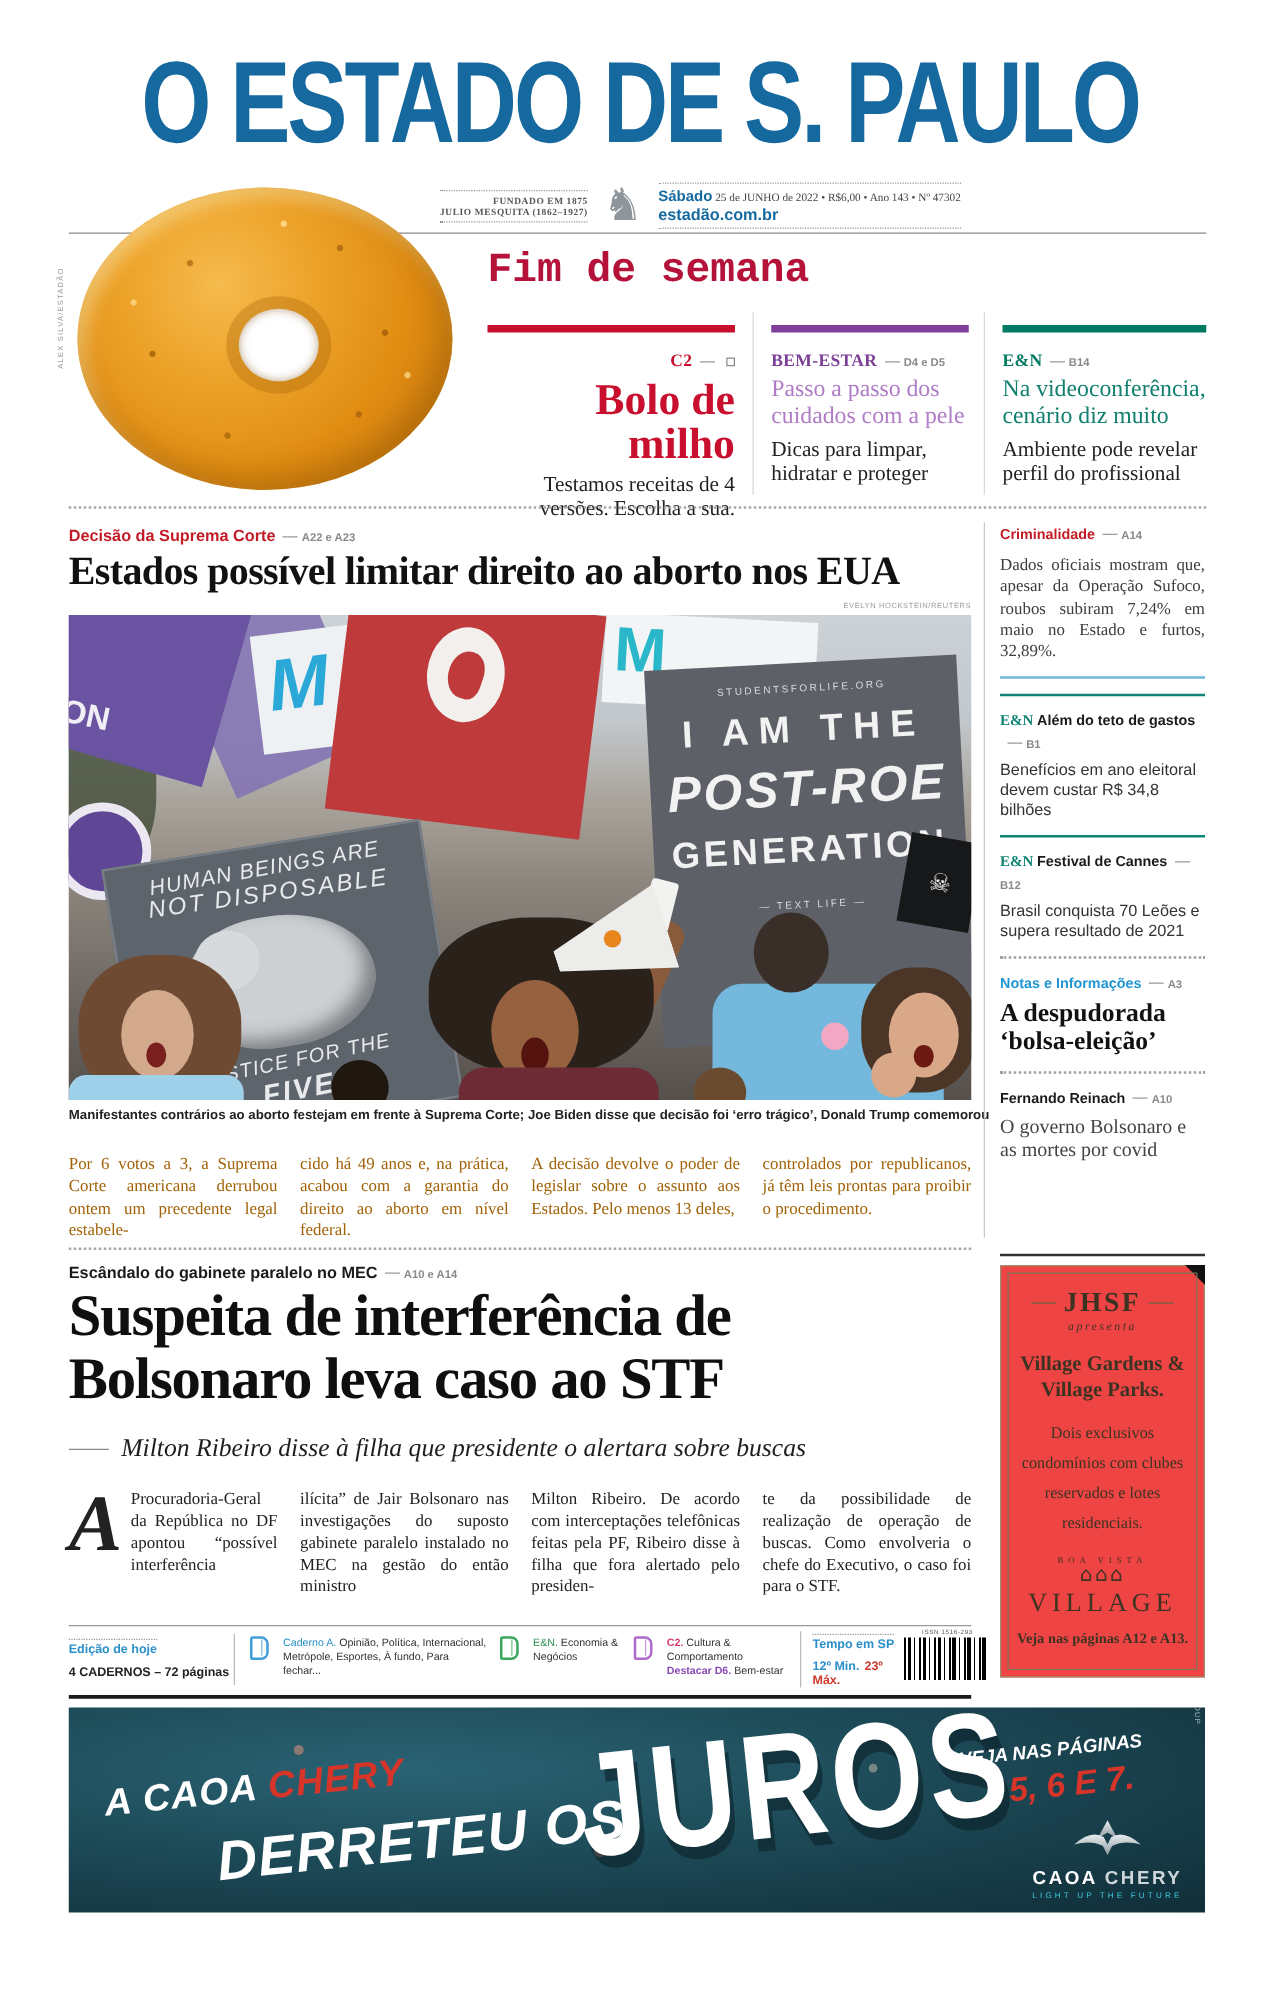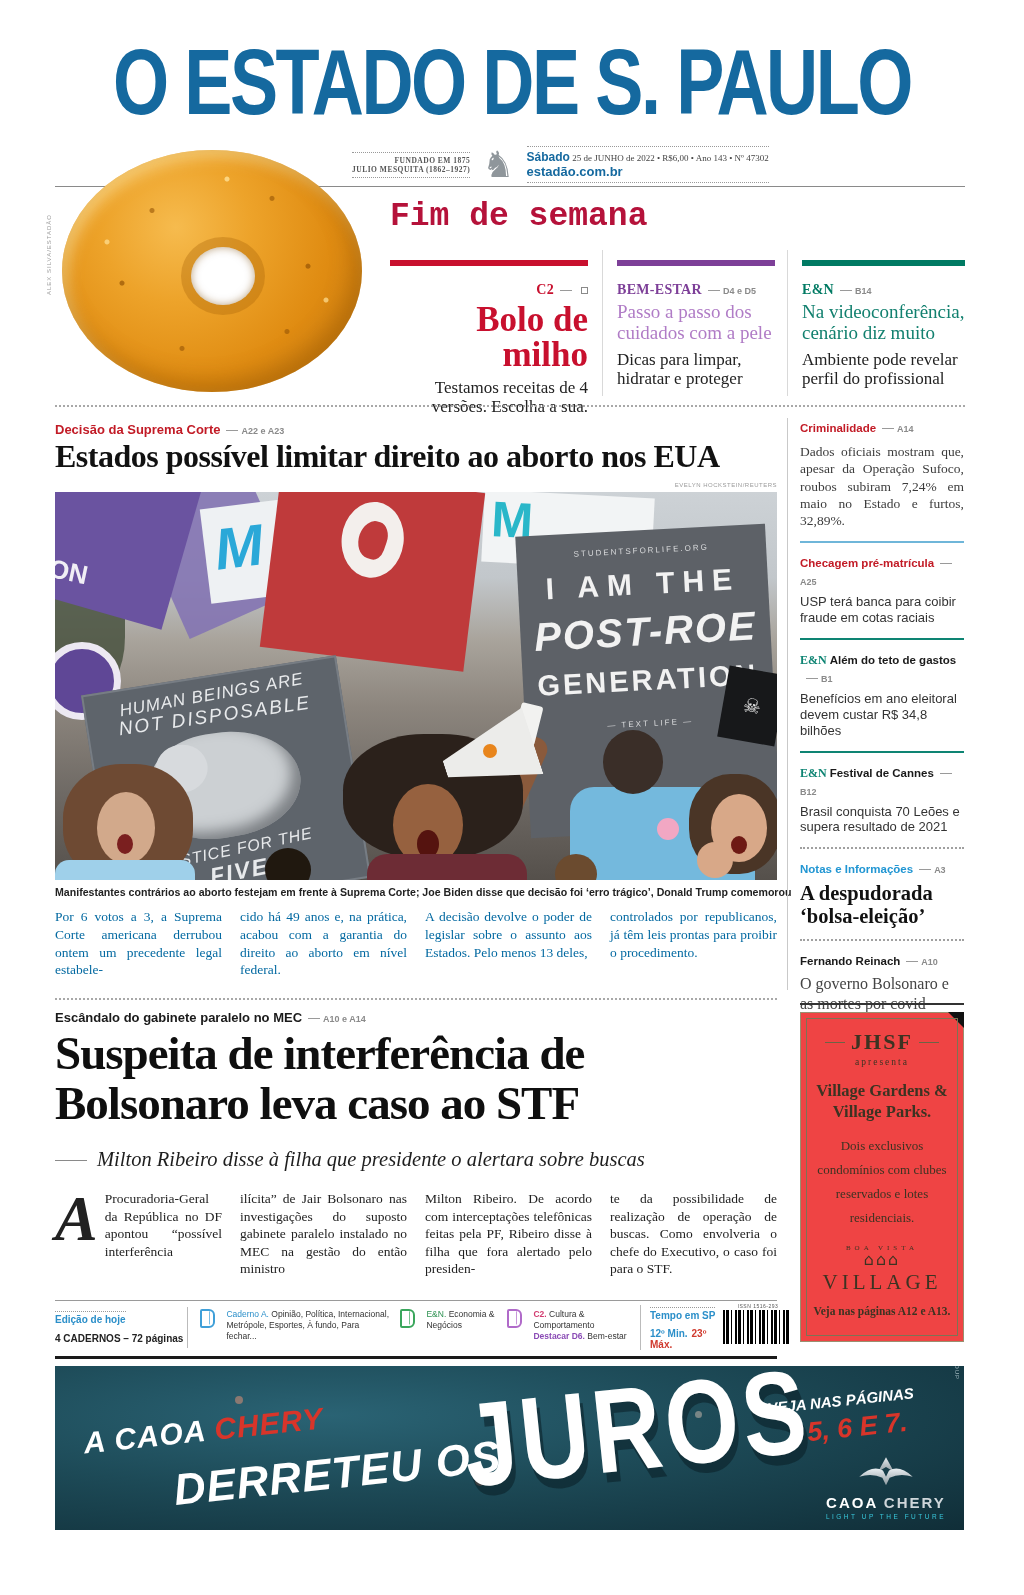--- a/index.html
+++ b/index.html
@@ -130,21 +130,21 @@
   .face-r2 { left:656px; top:302px; width:56px; height:68px; background:#d8a888; }
   .mouth-r2 { left:676px; top:344px; width:16px; height:18px; background:#6e1a14; }
   .hand-r2 { left:642px; top:350px; width:36px; height:36px; background:#d8a888; }
   .scrunch { left:602px; top:326px; width:22px; height:22px; background:#f2a7c3; }
   .head-s1 { left:210px; top:356px; width:46px; height:44px; background:#20180f; }
   .head-s2 { left:500px; top:362px; width:42px; height:40px; background:#6b4b2f; }
 
   .caption { position:absolute; left:55px; top:886px; width:722px; font-family:"Liberation Sans", sans-serif;
     font-weight:bold; font-size:10.6px; color:#222; white-space:nowrap; }
   .lead-cols { position:absolute; left:55px; top:908px; width:722px; display:flex; gap:18px; }
-  .lead-cols .col { width:167px; font-size:13.5px; line-height:1.32; text-align:justify; color:#0369a1; }
+  .lead-cols .col { width:167px; font-size:13.5px; line-height:1.32; text-align:justify; color:#a16207;margin-top:14px; }
 
   
   .side-divider { position:absolute; left:787px; top:418px; height:572px; border-left:1px solid #c9c9c9; }
   .sidebar { position:absolute; left:800px; top:418px; width:164px; }
   .sb-kicker { font-family:"Liberation Sans", sans-serif; font-weight:bold; font-size:11.5px; color:#c21b26; }
   .sb-kicker.dark { color:#1a1a1a; }
   .sb-kicker.blue { color:#2196d3; }
   .sb-brand { color:#0e8473; font-weight:bold; font-family:"Liberation Serif", serif; font-size:12px; margin-right:3px; }
   .sb-head { font-family:"Liberation Serif", serif; font-weight:bold; font-size:20.5px; line-height:1.1; color:#111; margin-top:5px; }
   .sb-body { font-family:"Liberation Serif", serif; font-size:13.5px; line-height:1.28; color:#3c3c3c; text-align:justify; margin-top:7px; }
@@ -166,21 +166,21 @@
   .dropcap { float:left; font-size:64px; line-height:0.82; font-weight:bold; margin:3px 7px 0 0; font-style:italic; }
 
   
   .jhsf-topline { position:absolute; left:800px; width:164px; top:1003px; border-top:2px solid #333; }
   .jhsf { position:absolute; left:800px; top:1012px; width:164px; height:330px; background:#ef4444;
     border:1px solid #9a9070; color:#3c3322; text-align:center; font-family:"Liberation Serif", serif; }
   .jhsf .inner { position:absolute; left:5px; top:5px; right:5px; bottom:5px; border:1px solid #7d7355; padding-top:10px; }
   .jhsf .brand-row { display:flex; align-items:center; justify-content:center; gap:6px; }
   .jhsf .brand-row .ln { width:20px; border-top:1px solid #6d6345; }
   .jhsf .brand { font-size:22px; font-weight:bold; letter-spacing:2px; }
-  .jhsf .presents { font-size:9.5px; letter-spacing:2px; margin-top:2px; }
+  .jhsf .presents { font-style:italic; font-size:9.5px; letter-spacing:2px; margin-top:2px; }
   .jhsf .head { font-weight:bold; font-size:16.5px; line-height:1.25; margin-top:14px; }
   .jhsf .body { font-size:13px; line-height:1.85; margin-top:12px; padding:0 10px; }
   .jhsf .arc { font-size:7px; letter-spacing:4px; margin-top:14px; }
   .jhsf .houses { font-family:"DejaVu Sans", sans-serif; font-size:16px; letter-spacing:2px; line-height:1; }
   .jhsf .vlg { font-size:21px; letter-spacing:4px; margin-top:2px; }
   .jhsf .foot { font-weight:bold; font-size:11.5px; margin-top:10px; }
   .jhsf .fold { position:absolute; right:-1px; top:-1px; width:0; height:0;
     border-top:16px solid #111; border-left:16px solid transparent; }
 
   
@@ -354,24 +354,20 @@
     <div class="col">controlados por republicanos, já têm leis prontas para proibir o procedimento.</div>
   </div>
 
   <div class="side-divider"></div>
   <div class="sidebar">
     <div>
       <div><span class="sb-kicker">Criminalidade</span><span class="leader"></span><span class="pg">A14</span></div>
       <div class="sb-body">Dados oficiais mostram que, apesar da Operação Sufoco, roubos subiram 7,24% em maio no Estado e furtos, 32,89%.</div>
     </div>
     <div class="rule-blue"></div>
-    <div>
-      <div><span class="sb-kicker">Checagem pré-matrícula</span><span class="leader"></span><span class="pg">A25</span></div>
-      <div class="sb-text">USP terá banca para coibir fraude em cotas raciais</div>
-    </div>
     <div class="rule-teal"></div>
     <div>
       <div><span class="sb-brand">E&amp;N</span><span class="sb-kicker dark">Além do teto de gastos</span><span class="leader"></span><span class="pg">B1</span></div>
       <div class="sb-text">Benefícios em ano eleitoral devem custar R$ 34,8 bilhões</div>
     </div>
     <div class="rule-teal"></div>
     <div>
       <div><span class="sb-brand">E&amp;N</span><span class="sb-kicker dark">Festival de Cannes</span><span class="leader"></span><span class="pg">B12</span></div>
       <div class="sb-text">Brasil conquista 70 Leões e supera resultado de 2021</div>
     </div>

